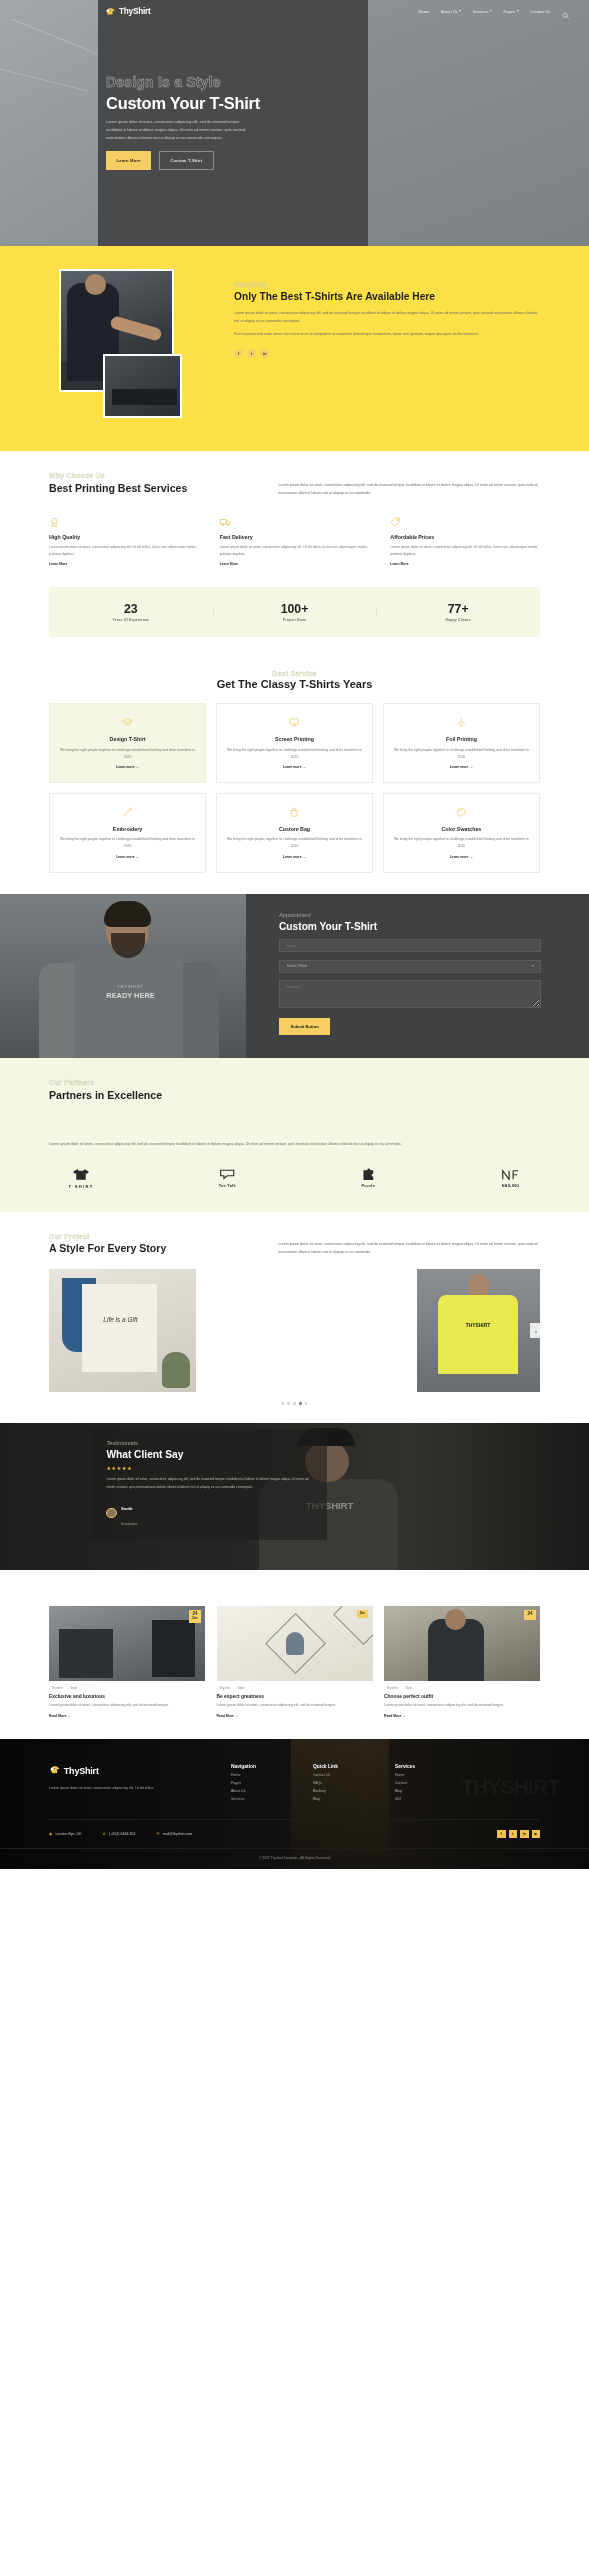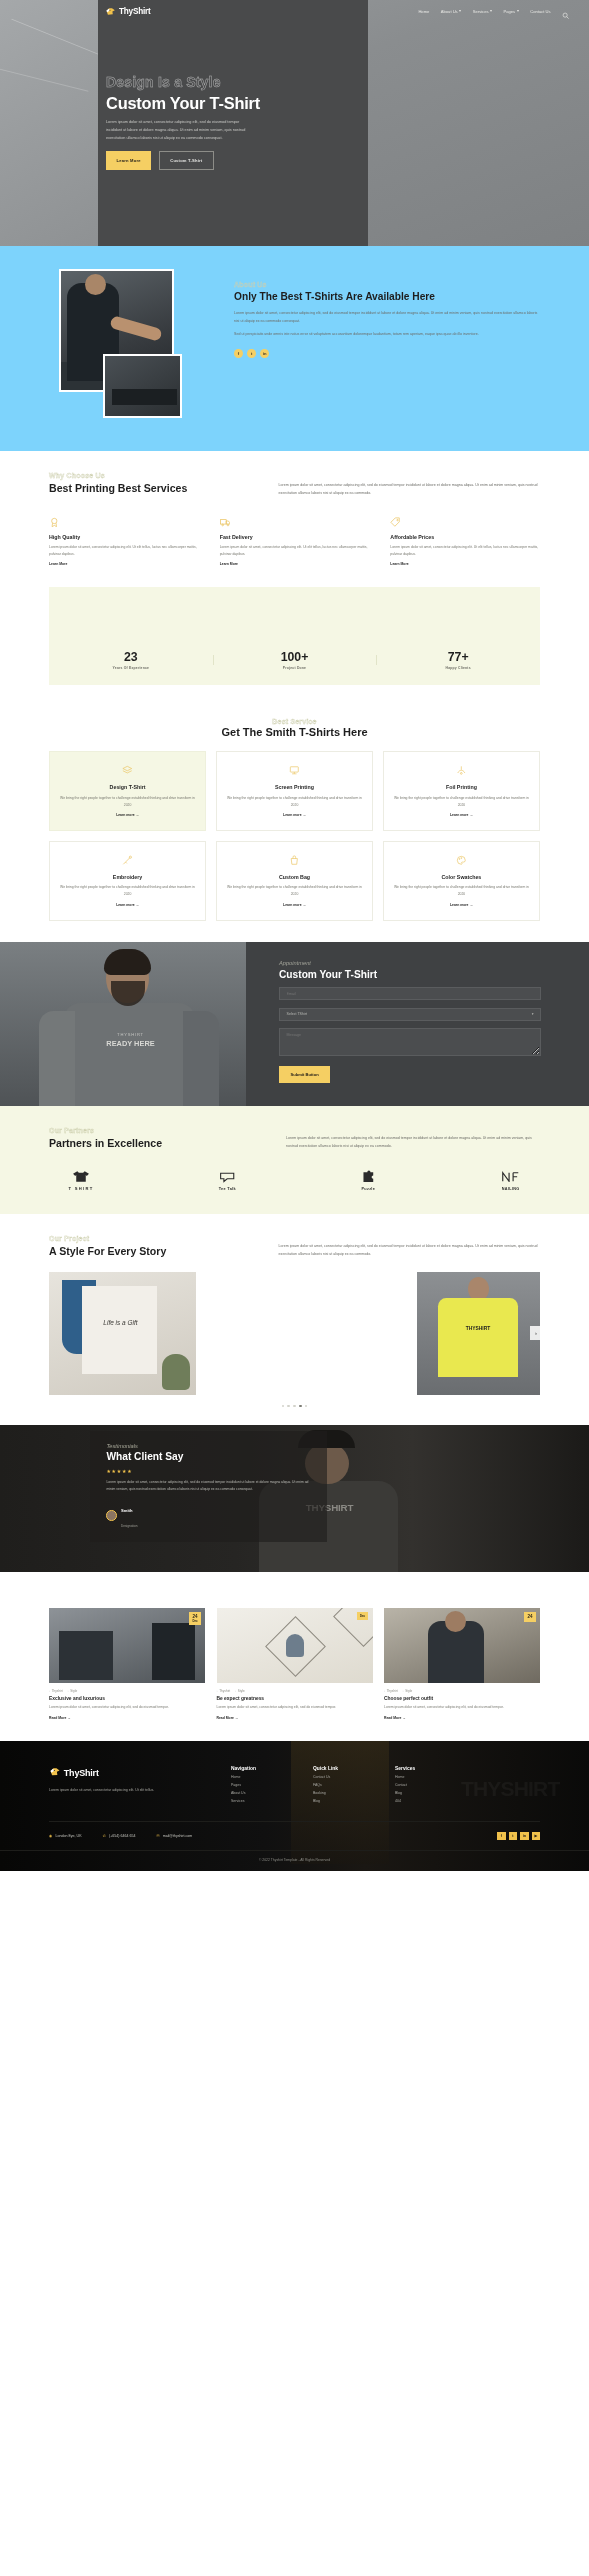--- a/index.html
+++ b/index.html
@@ -68,21 +68,21 @@
   .brand { position:relative; display:flex; align-items:center; gap:2.5px; margin-left:105px; z-index:2; }
   .brand-logo { width:11.5px; height:9.8px; position:relative; }
   .brand-logo svg { display:block; }
   .brand-name { color:#fff; font-size:8.2px; font-weight:700; letter-spacing:-0.2px; }
   .nav-links { position:relative; z-index:2; margin-left:auto; margin-right:19.6px; display:flex; align-items:center; gap:11.5px; }
   .nav-link { color:#e9e9e6; font-size:4.1px; display:flex; align-items:center; gap:1.6px; cursor:pointer; }
   .caret { width:0;height:0;border-left:1.6px solid transparent;border-right:1.6px solid transparent;border-top:2px solid #e9e9e6; }
   .nav-search { width:7.4px;height:7.4px; cursor:pointer; }
 
   
-  .about { background:#7dd3fc; padding:23px 0 26px; position:relative; }
+  .about { background:#fde047; padding:23px 0 26px; position:relative; }
   .about-inner { width:491px; margin:0 auto; display:flex; gap:21px; align-items:flex-start; }
   .about-imgs { position:relative; width:164px; height:156px; }
   .ab-img1 {
     position:absolute; left:9.8px; top:0; width:115px; height:123px;
     background:linear-gradient(160deg,#5c6368,#383c40 60%,#23262a);
     border:2.5px solid #fff; overflow:hidden;
   }
   .ab-img1 .fig{position:absolute;left:6.5px;top:11.5px;width:52px;height:98px;background:#1d2328;border-radius:14.7px 14.7px 0 0;}
   .ab-img1 .hd{position:absolute;left:24.6px;top:3.3px;width:21px;height:21px;border-radius:50%;background:#a98668;}
   .ab-img1 .arm{position:absolute;left:49px;top:51px;width:52px;height:13px;background:#b9916f;border-radius:6.5px;transform:rotate(16deg);}
@@ -113,21 +113,21 @@
   .why-right { flex:1; font-size:3.6px; line-height:2.15; color:#6b6b66; padding-top:9.8px; }
   .feat-row { display:flex; gap:21px; margin-top:18px; }
   .feat { flex:1; }
   .feat-icon { width:10.6px;height:10.6px;color:#eac25c; }
   .feat-h3 { margin-top:4.1px; font-size:5.3px; font-weight:700; color:#1f1f1f; }
   .feat-p { margin-top:3.3px; font-size:3.4px; line-height:2.1; color:#78786f; }
   .feat-link { margin-top:4.1px; font-size:3.4px; font-weight:700; color:#1f1f1f; cursor:pointer; }
 
   
   .stats { width:491px; margin:21px auto 0; background:#f5f7e4; display:flex; padding:14.7px 0; }
-  .stat { flex:1; text-align:center; position:relative;margin-top:48px; }
+  .stat { flex:1; text-align:center; position:relative; }
   .stat + .stat:before { content:""; position:absolute; left:0; top:4.9px; bottom:4.9px; width:0.8px; background:#e1e4c8; }
   .stat-num { font-size:12.3px; font-weight:700; color:#1f1f1f; }
   .stat-lbl { margin-top:2.5px; font-size:3.4px; font-weight:700; color:#6e6e66; letter-spacing:0.2px; }
 
   
   .svc { padding:24.6px 0 21px; background:#fff; }
   .svc-head { text-align:center; }
   .svc-h2 { margin-top:1.6px; font-size:11px; font-weight:700; color:#1e1e1e; }
   .svc-grid { width:491px; margin:13px auto 0; display:grid; grid-template-columns:repeat(3,1fr); gap:9.8px; }
   .card { border:0.8px solid #ecece2; padding:11.5px 9.8px 13px; text-align:center; background:#fff; }
@@ -157,21 +157,21 @@
     border:0.8px solid #5a5c5e; color:#b7b8b4; font-size:3.6px;
     padding:0 6.5px; font-family:inherit;
   }
   .fld.sel { display:flex; align-items:center; justify-content:space-between; }
   .fld.ta { height:28px; padding-top:4.1px; }
   .appt-btn { margin-top:7.4px; background:#f5cf63; border:0; color:#26211a; font-size:4.1px; font-weight:700; padding:5.7px 11.5px; cursor:pointer; }
 
   
   .partners { background:#f5f7e4; padding:21px 0 23px; }
   .p-inner { width:491px; margin:0 auto; }
-  .p-top { display:flex; gap:32px; }
+  .p-top { display:flex; gap:32px;flex-direction:column; }
   .p-left { width:205px; }
   .p-h2 { margin-top:2.5px; font-size:10.6px; font-weight:700; color:#1e1e1e; }
   .p-right { flex:1; font-size:3.6px; line-height:2.15; color:#6b6b66; padding-top:8.2px; }
   .logos { margin-top:18px; display:flex; justify-content:space-between; align-items:center; padding:0 19.6px; }
   .logo { text-align:center; color:#2b2b2b; }
   .logo-mark { height:14.7px; display:flex; align-items:center; justify-content:center; }
   .logo-txt { margin-top:2.5px; font-size:4.1px; font-weight:700; letter-spacing:1.3px; }
   .logo-txt.small { font-size:3.8px; letter-spacing:0.3px; }
 
   
@@ -410,21 +410,21 @@
       <div class="stat">
         <div class="stat-num">77+</div>
         <div class="stat-lbl">Happy Clients</div>
       </div>
     </div>
   </section>
 
   <section class="svc">
     <div class="svc-head">
       <div class="eyebrow-hollow">Best Service</div>
-      <h2 class="svc-h2">Get The Smith T-Shirts Here</h2>
+      <h2 class="svc-h2">Get The Classy T-Shirts Years</h2>
     </div>
     <div class="svc-grid">
 
       <div class="card hl">
         <span class="card-ico">
           <svg viewBox="0 0 24 24" width="10.6" height="10.6" fill="none" stroke="#eac25c" stroke-width="1.5">
               <path d="M12 3 L22 8 L12 13 L2 8z"></path>
               <path d="M2 13 L12 18 L22 13"></path>
             </svg>
         </span>

